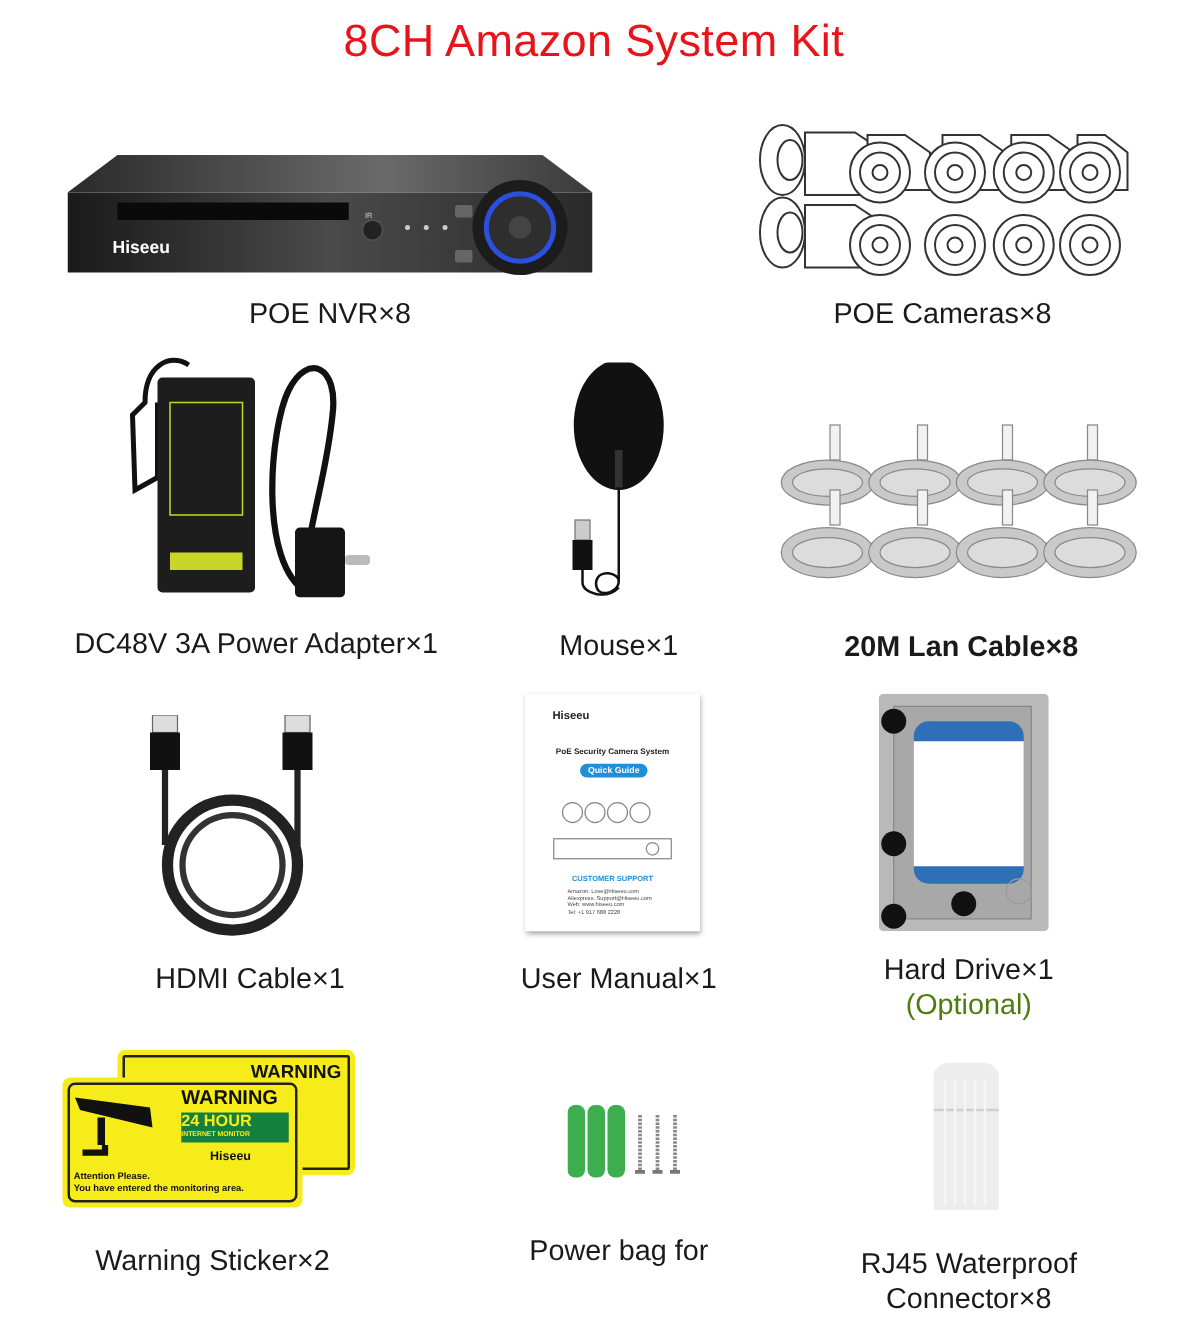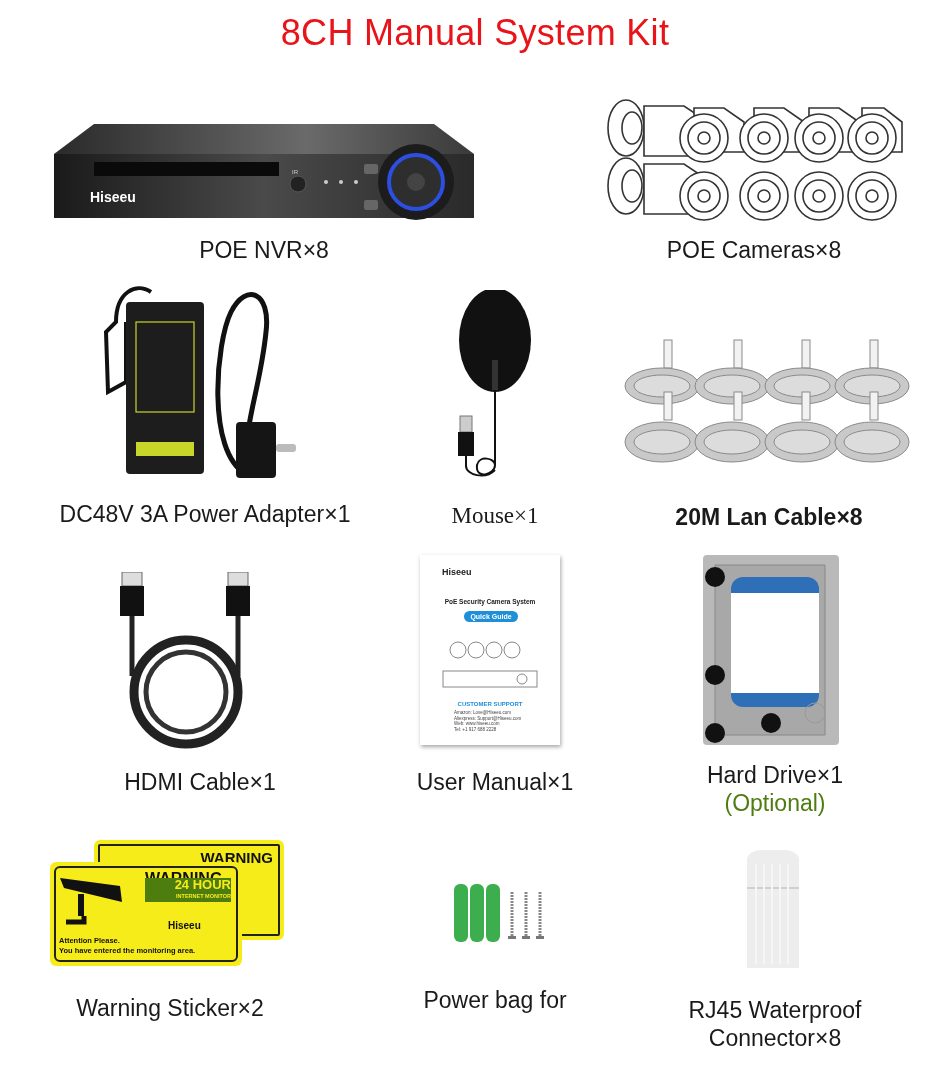--- a/index.html
+++ b/index.html
@@ -7,21 +7,21 @@
   body { position: relative; font-family: "Liberation Sans", "DejaVu Sans", sans-serif; color: #1a1a1a; }
   .title { position: absolute; left: 0; top: 12px; width: 950px; text-align: center; font-size: 36px; color: #e8141a; letter-spacing: 0.3px; }
   .item { position: absolute; }
   .caption { position: absolute; text-align: center; font-size: 23px; color: #1a1a1a; line-height: 28px; white-space: nowrap; }
   .caption .opt { color: #4d7c0f; display: block; }
   svg { display: block; }
 </style>
 </head>
 <body>
 
-<div class="title">8CH Manual System Kit</div>
+<div class="title">8CH Amazon System Kit</div>
 
 <div class="item" style="left:54px; top:122px;">
   <svg width="420" height="100" viewBox="0 0 420 100">
     <defs>
       <linearGradient id="nvrTop" x1="0" x2="1">
           <stop offset="0" stop-color="#2a2a2a"></stop>
           <stop offset="0.6" stop-color="#6a6a6a"></stop>
           <stop offset="1" stop-color="#3a3a3a"></stop>
         </linearGradient>
       <linearGradient id="nvrFront" x1="0" x2="1">
@@ -116,21 +116,21 @@
 <div class="item" style="left:455px; top:290px;">
   <svg width="90" height="200" viewBox="0 0 90 200">
     <ellipse cx="40" cy="50" rx="36" ry="52" fill="#111"></ellipse>
     <path d="M40 70 v30" stroke="#333" stroke-width="6"></path>
     <path d="M40 100 L40 175 C40 185 20 190 22 175 C24 165 40 168 40 175" fill="none" stroke="#111" stroke-width="2"></path>
     <rect x="5" y="126" width="12" height="16" fill="#ccc" stroke="#777"></rect>
     <rect x="3" y="142" width="16" height="24" fill="#111"></rect>
     <path d="M11 166 v10 C11 185 30 190 40 180" fill="none" stroke="#111" stroke-width="2"></path>
   </svg>
 </div>
-<div class="caption" style="left:420px; top:502px; width:150px;font-family:Liberation Serif, serif;">Mouse×1</div>
+<div class="caption" style="left:420px; top:502px; width:150px;">Mouse×1</div>
 
 <div class="item" style="left:624px; top:330px;">
   <svg width="290" height="150" viewBox="0 0 290 150">
     <g fill="#c9c9c9" stroke="#8a8a8a" stroke-width="1">
       <g>
         <rect x="40" y="10" width="8" height="28" fill="#f2f2f2"></rect>
         <ellipse cx="38" cy="56" rx="37" ry="18"></ellipse>
           <ellipse cx="38" cy="56" rx="28" ry="11" fill="#dcdcdc"></ellipse>
         <rect x="110" y="10" width="8" height="28" fill="#f2f2f2"></rect>
         <ellipse cx="108" cy="56" rx="37" ry="18"></ellipse>
@@ -222,21 +222,21 @@
     <div style="position:absolute; right:8px; top:6px; font-weight:bold; font-size:15px; color:#111;">WARNING</div>
   </div>
   <div style="position:absolute; left:0; top:22px; width:192px; height:104px; background:#f6ec1a; border-radius:6px;">
     <div style="position:absolute; inset:4px; border:2px solid #222; border-radius:6px;"></div>
     <svg style="position:absolute; left:10px; top:10px;" width="84" height="54" viewBox="0 0 84 54">
       <polygon points="0,6 60,14 62,30 4,16" fill="#111"></polygon>
       <rect x="18" y="22" width="6" height="22" fill="#111"></rect>
       <path d="M6 50 h18 v-6" stroke="#111" stroke-width="5" fill="none"></path>
     </svg>
     <div style="position:absolute; left:95px; top:8px; font-weight:bold; font-size:16px; color:#111;">WARNING</div>
-    <div style="position:absolute; left:95px; top:16px; width:86px; height:24px; background:#4d7c0f; text-align:right;">
+    <div style="position:absolute; left:95px; top:28px; width:86px; height:24px; background:#15803d; text-align:left;">
       <div style="color:#f6ec1a; font-weight:bold; font-size:13px; line-height:14px;">24 HOUR</div>
       <div style="color:#f6ec1a; font-weight:bold; font-size:5.5px; line-height:8px;">INTERNET MONITOR</div>
     </div>
     <div style="position:absolute; left:118px; top:58px; font-weight:bold; font-size:10px; color:#111;">Hiseeu</div>
     <div style="position:absolute; left:9px; top:74px; font-weight:bold; font-size:7.5px; color:#111;">Attention Please.</div>
     <div style="position:absolute; left:9px; top:84px; font-weight:bold; font-size:7.5px; color:#111;">You have entered the monitoring area.</div>
   </div>
 </div>
 <div class="caption" style="left:40px; top:994px; width:260px;">Warning Sticker×2</div>
 

